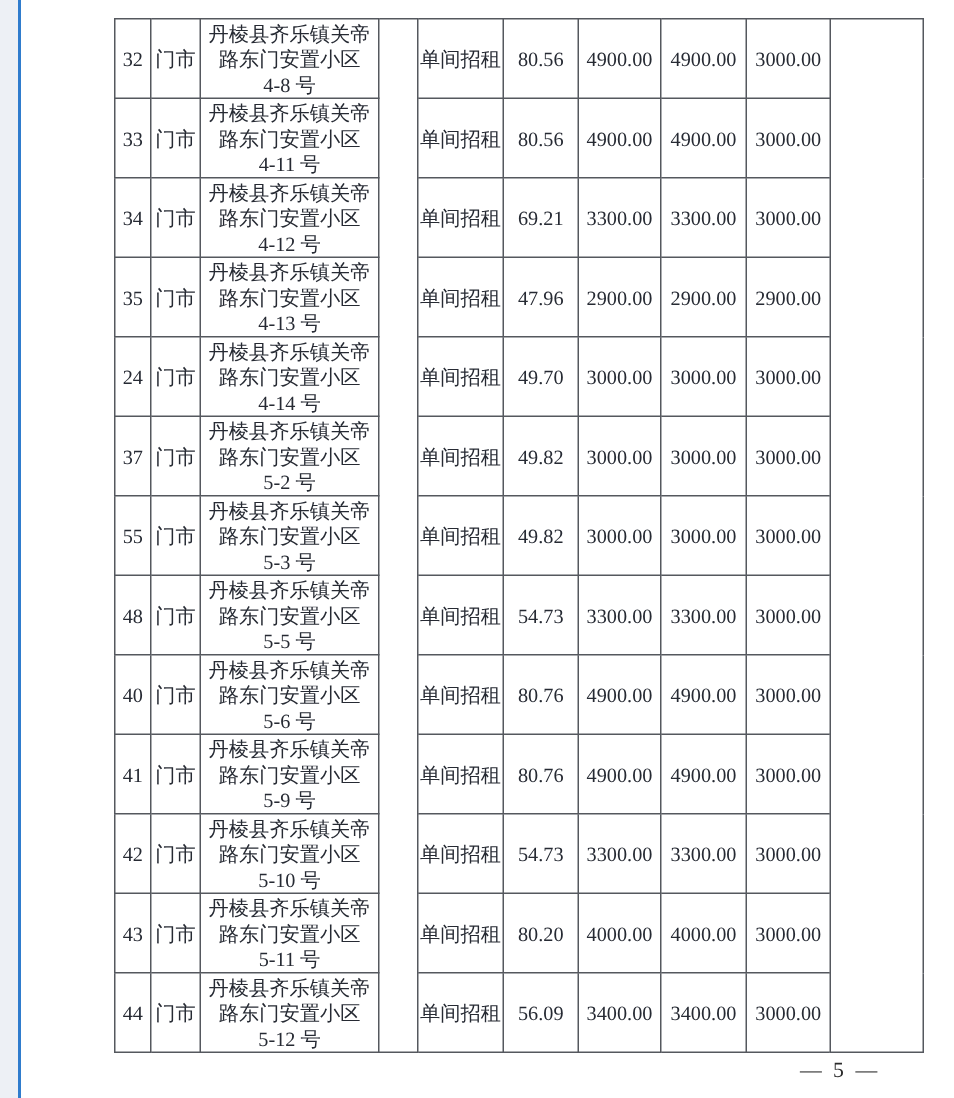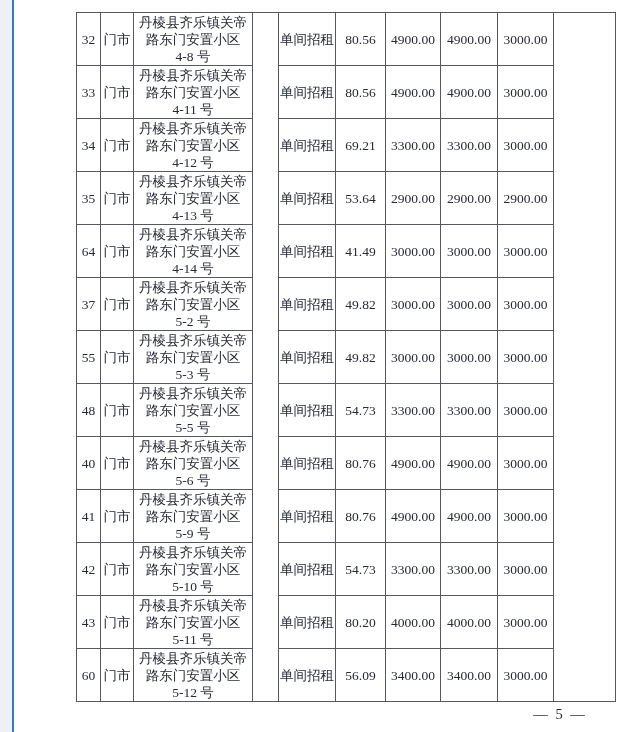--- a/index.html
+++ b/index.html
@@ -116,33 +116,33 @@
     <td>3300.00</td>
     <td>3000.00</td>
   </tr>
       <tr>
     <td>35</td>
     <td>门市</td>
     <td class="c-addr">丹棱县齐乐镇关帝
 路东门安置小区
 4-13 号</td>
     <td>单间招租</td>
-    <td>53.64</td>
+    <td>47.96</td>
     <td>2900.00</td>
     <td>2900.00</td>
     <td>2900.00</td>
   </tr>
       <tr>
-    <td>64</td>
+    <td>24</td>
     <td>门市</td>
     <td class="c-addr">丹棱县齐乐镇关帝
 路东门安置小区
 4-14 号</td>
     <td>单间招租</td>
-    <td>41.49</td>
+    <td>49.70</td>
     <td>3000.00</td>
     <td>3000.00</td>
     <td>3000.00</td>
   </tr>
       <tr>
     <td>37</td>
     <td>门市</td>
     <td class="c-addr">丹棱县齐乐镇关帝
 路东门安置小区
 5-2 号</td>
@@ -218,21 +218,21 @@
     <td class="c-addr">丹棱县齐乐镇关帝
 路东门安置小区
 5-11 号</td>
     <td>单间招租</td>
     <td>80.20</td>
     <td>4000.00</td>
     <td>4000.00</td>
     <td>3000.00</td>
   </tr>
       <tr>
-    <td>60</td>
+    <td>44</td>
     <td>门市</td>
     <td class="c-addr">丹棱县齐乐镇关帝
 路东门安置小区
 5-12 号</td>
     <td>单间招租</td>
     <td>56.09</td>
     <td>3400.00</td>
     <td>3400.00</td>
     <td>3000.00</td>
   </tr>

